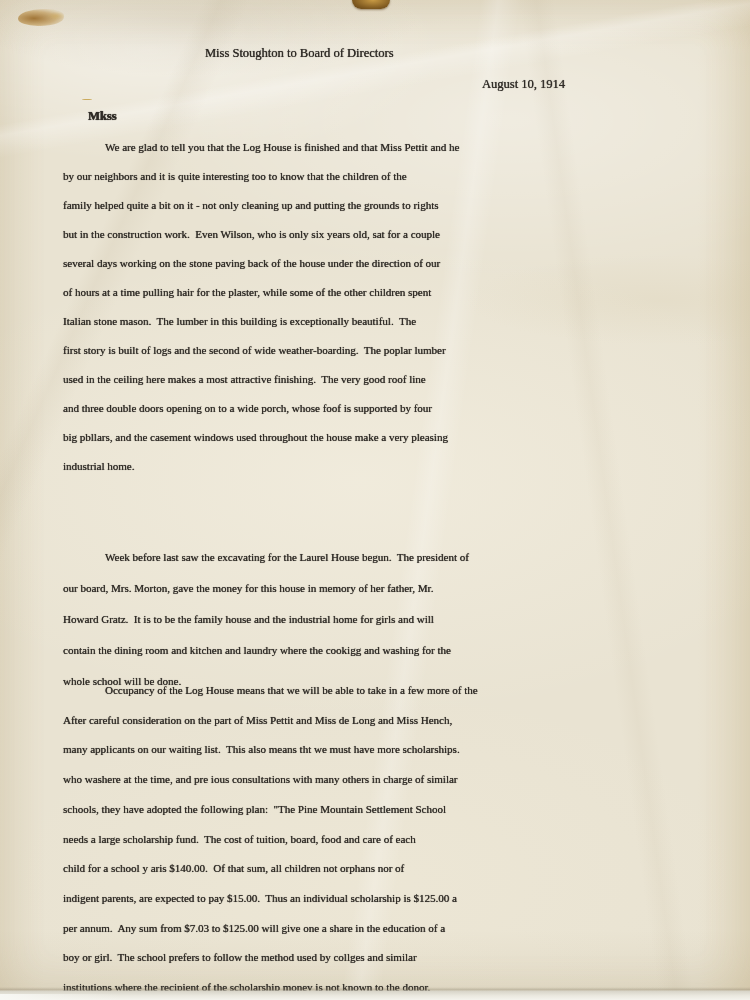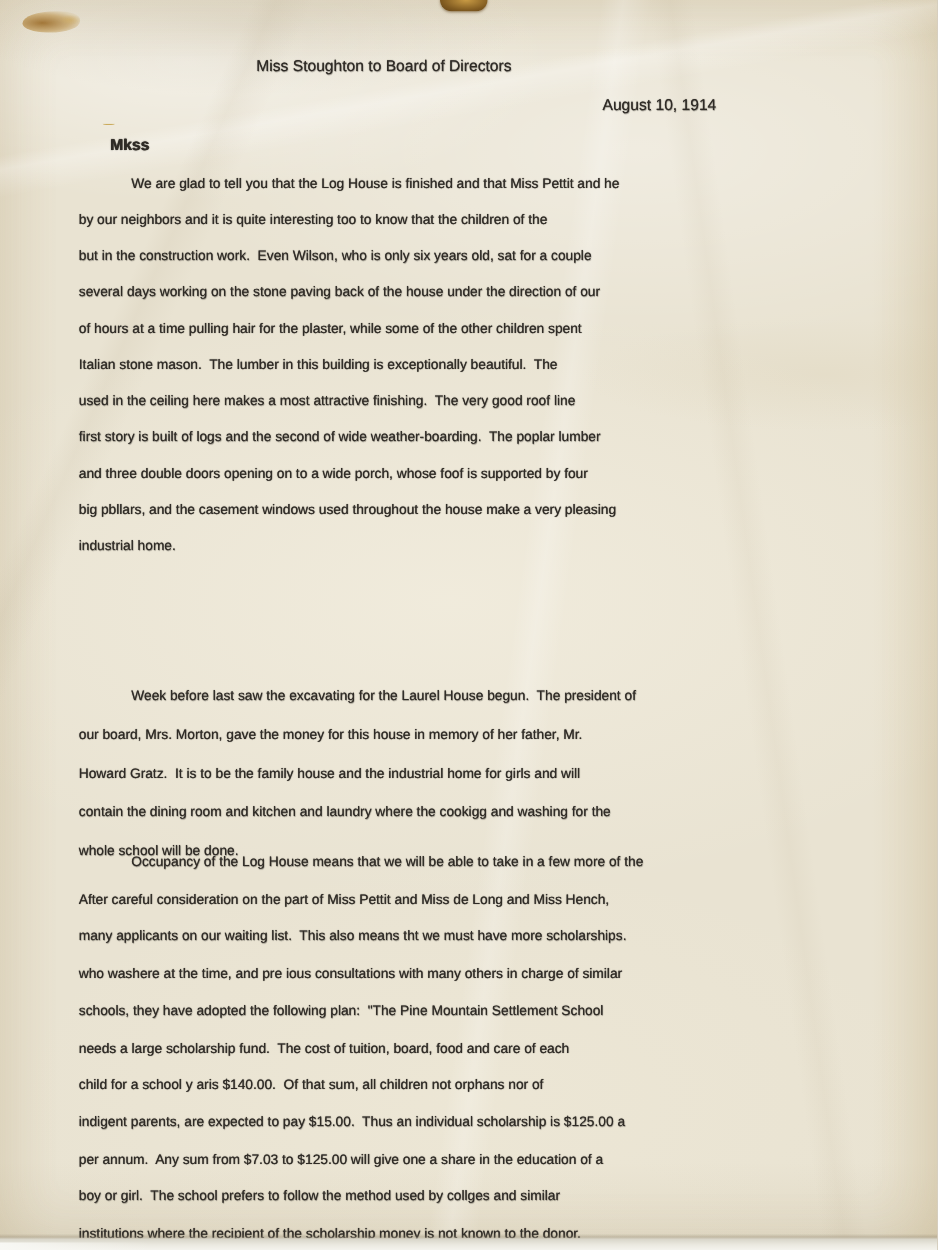--- a/index.html
+++ b/index.html
@@ -14,21 +14,21 @@
     overflow: hidden;
     background:
       radial-gradient(ellipse 420px 160px at 20% 5%, rgba(255,255,255,0.45), transparent 70%),
       radial-gradient(ellipse 520px 220px at 68% 12%, rgba(255,255,255,0.32), transparent 72%),
       radial-gradient(ellipse 640px 320px at 48% 48%, rgba(252,248,236,0.38), transparent 75%),
       radial-gradient(ellipse 500px 260px at 50% 88%, rgba(244,238,220,0.30), transparent 75%),
       linear-gradient(to right, rgba(204,186,146,0.16), transparent 6%, transparent 93%, rgba(206,186,140,0.26)),
       linear-gradient(to bottom, rgba(208,192,156,0.20), transparent 5%, transparent 93%, rgba(188,174,140,0.22)),
       #e9e3d2;
     box-shadow: inset 0 0 46px rgba(158,138,100,0.20);
-    font-family: Liberation Sans, sans-serif;
+    font-family: Liberation Serif, serif;
     color: #2f2b26;
   }
   .wrinkles {
     position: absolute;
     inset: 0;
     pointer-events: none;
     background:
       linear-gradient(114deg, transparent 0 17%, rgba(176,160,128,0.10) 18.5%, transparent 21%),
       linear-gradient(98deg, transparent 0 54%, rgba(255,255,255,0.22) 56%, transparent 58.5%),
       linear-gradient(170deg, transparent 0 11%, rgba(255,255,255,0.28) 12%, transparent 14%),
@@ -124,26 +124,27 @@
   <div class="fiber"></div>
 
   <div class="txt title">Miss Stoughton to Board of Directors</div>
   <div class="txt dateline">August 10, 1914</div>
   <div class="txt salutation">Mkss</div>
 
   <div class="body-block" id="letter-body">
       <div class="para para-0">
         <div class="line indent">We are glad to tell you that the Log House is finished and that Miss Pettit and he</div>
         <div class="line">by our neighbors and it is quite interesting too to know that the children of the</div>
+        <div class="line">family helped quite a bit on it - not only cleaning up and putting the grounds to rights</div>
         <div class="line">but in the construction work.  Even Wilson, who is only six years old, sat for a couple</div>
         <div class="line">several days working on the stone paving back of the house under the direction of our</div>
         <div class="line">of hours at a time pulling hair for the plaster, while some of the other children spent</div>
         <div class="line">Italian stone mason.  The lumber in this building is exceptionally beautiful.  The</div>
+        <div class="line">first story is built of logs and the second of wide weather-boarding.  The poplar lumber</div>
         <div class="line">used in the ceiling here makes a most attractive finishing.  The very good roof line</div>
-        <div class="line">first story is built of logs and the second of wide weather-boarding.  The poplar lumber</div>
         <div class="line">and three double doors opening on to a wide porch, whose foof is supported by four</div>
         <div class="line">big pbllars, and the casement windows used throughout the house make a very pleasing</div>
         <div class="line">industrial home.</div>
       </div>
       <div class="para para-1">
         <div class="line indent">Week before last saw the excavating for the Laurel House begun.  The president of</div>
         <div class="line">our board, Mrs. Morton, gave the money for this house in memory of her father, Mr.</div>
         <div class="line">Howard Gratz.  It is to be the family house and the industrial home for girls and will</div>
         <div class="line">contain the dining room and kitchen and laundry where the cookigg and washing for the</div>
         <div class="line">whole school will be done.</div>

